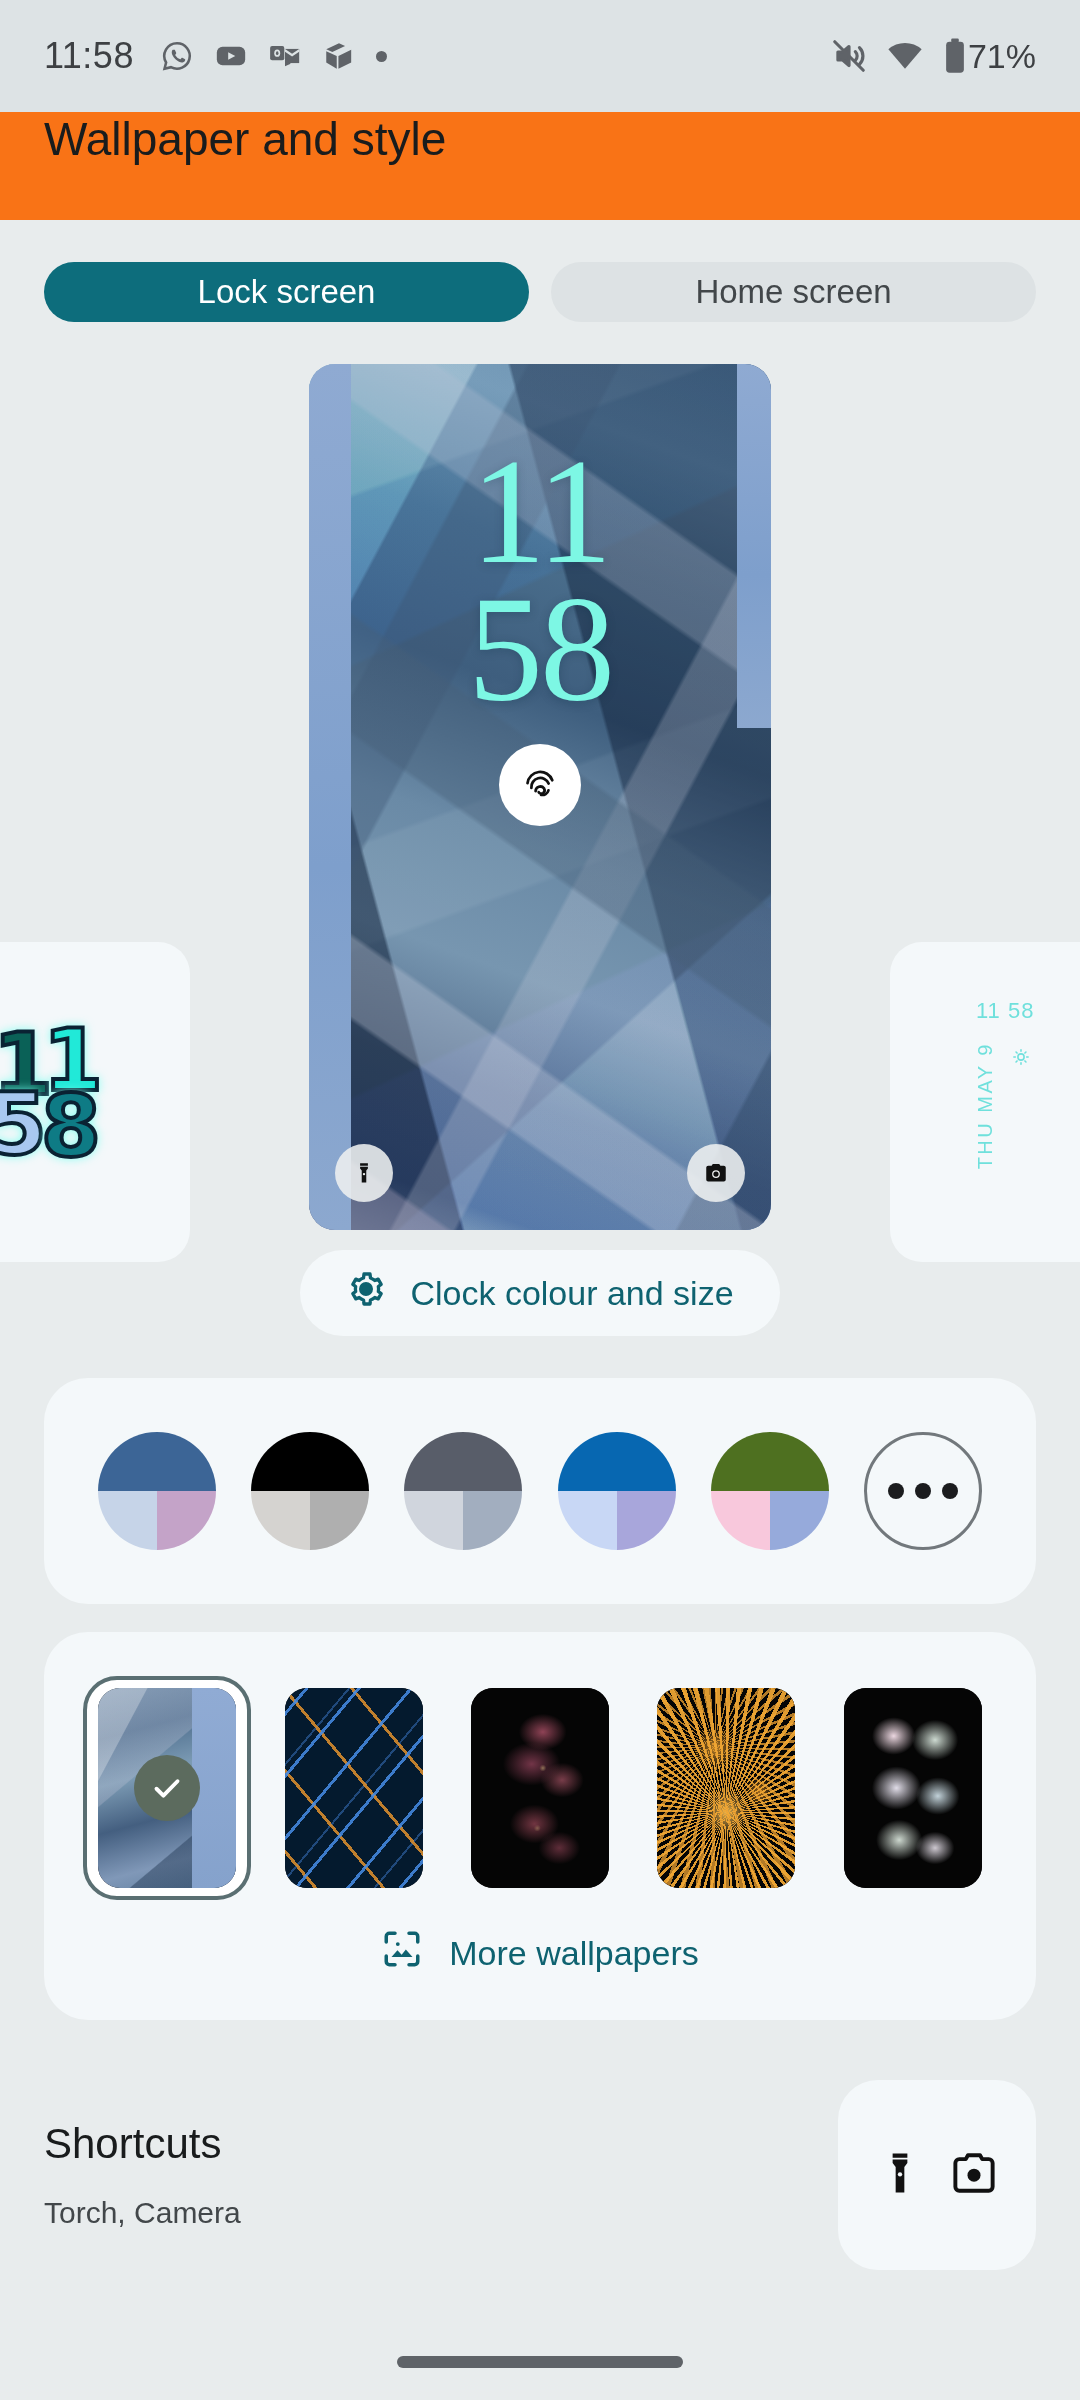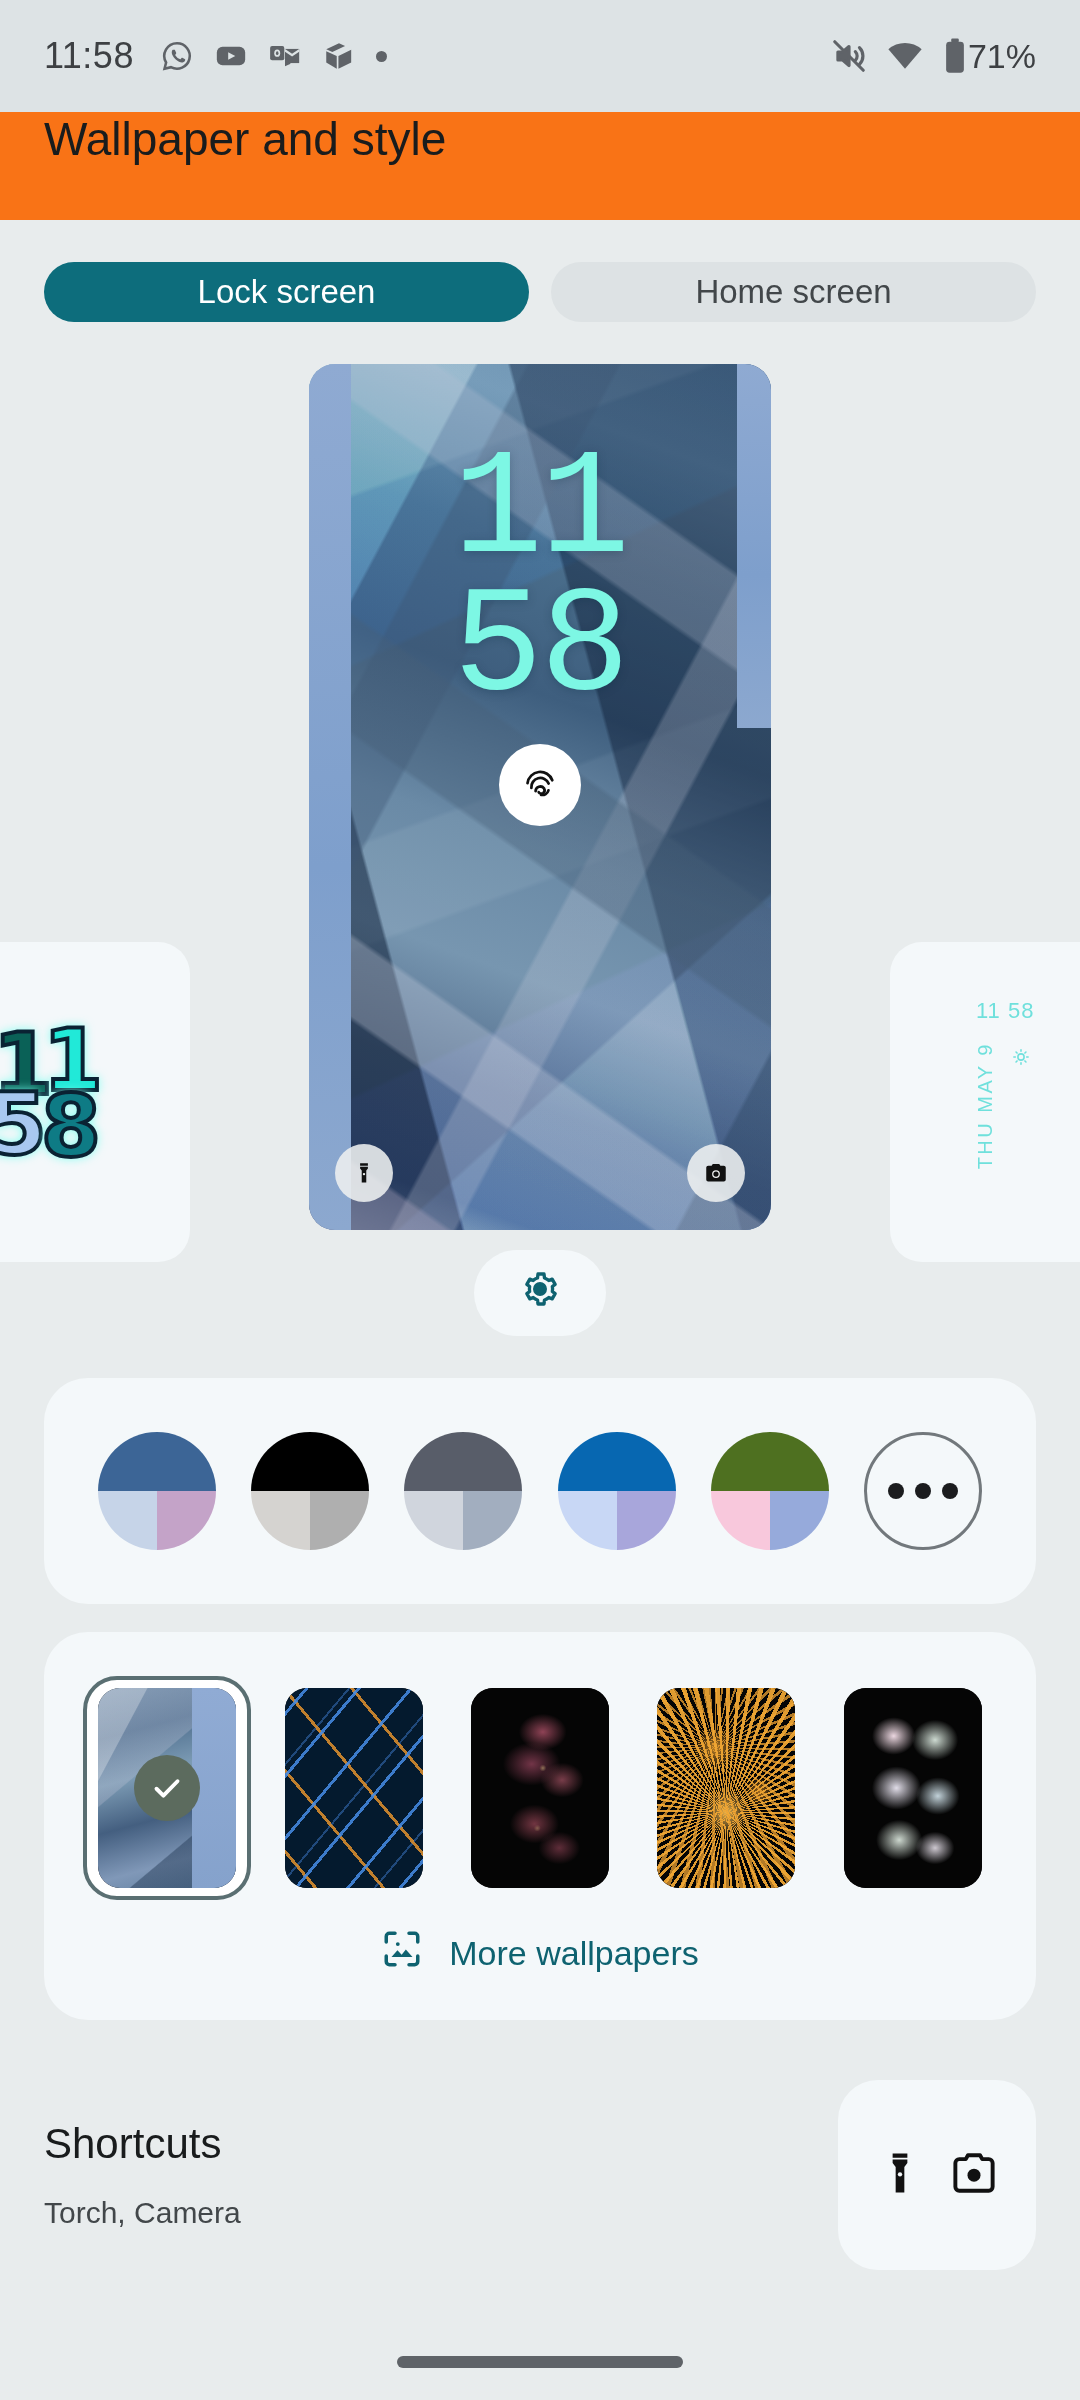--- a/index.html
+++ b/index.html
@@ -105,21 +105,21 @@
       linear-gradient(-62deg, rgba(45,70,100,.45) 0 10%, rgba(0,0,0,0) 10.5% 34%, rgba(200,205,220,.25) 34.5% 41%, rgba(0,0,0,0) 41.5% 66%, rgba(60,85,115,.38) 66.5% 76%, rgba(0,0,0,0) 76.5%);
   }
   .wall-sky{
     position:absolute; left:0; top:0; bottom:0; width:42px;
     background:linear-gradient(180deg,#8FAAD2 0%,#7E9FCC 58%,#8CA8CF 100%);
   }
   .wall-sky.r{ left:auto; right:0; width:34px; top:0; height:42%; }
   .clock-big{
     position:absolute; left:0; right:0; top:78px;
     text-align:center; color:#7DF7E4;
-    font-family:Liberation Mono, monospace;
+    font-family:Liberation Serif, serif;
     font-weight:500; font-size:150px; line-height:.92;
     letter-spacing:-3px;
     text-shadow:0 2px 10px rgba(0,40,60,.25);
   }
   .clock-big span{ display:block; }
   .fp-btn{
     position:absolute; left:50%; transform:translateX(-50%);
     top:380px; width:82px; height:82px; border-radius:50%;
     background:#FFFFFF; display:flex; align-items:center; justify-content:center;
   }
@@ -385,20 +385,21 @@
 </div>
 
 <div class="clock-pill-wrap">
   <div class="clock-pill">
     <span>
       <svg width="40" height="40" viewBox="0 0 24 24" fill="none" stroke="#0E6270" stroke-width="2">
         <path d="M12 15.2a3.2 3.2 0 1 0 0-6.4 3.2 3.2 0 0 0 0 6.4z" fill="#0E6270"></path>
         <path d="M19.4 13.5a7.5 7.5 0 0 0 0-3l1.7-1.3-1.8-3.1-2 .8a7.6 7.6 0 0 0-2.6-1.5L14.4 3h-3.6l-.3 2.4c-1 .3-1.8.8-2.6 1.5l-2-.8-1.8 3.1 1.7 1.3a7.5 7.5 0 0 0 0 3l-1.7 1.3 1.8 3.1 2-.8c.8.7 1.6 1.2 2.6 1.5L10.8 21h3.6l.3-2.4c1-.3 1.8-.8 2.6-1.5l2 .8 1.8-3.1z" stroke-linejoin="round"></path>
       </svg>
     </span>
+    <span>Clock colour and size</span>
   </div>
 </div>
 
 <div class="card">
   <div class="swatch-row">
     <div class="swatch">
       <div class="sw-top" style="background:#3C6596"></div>
       <div class="sw-bl" style="background:#C6D4E8"></div>
       <div class="sw-br" style="background:#C4A3C8"></div>
     </div>

